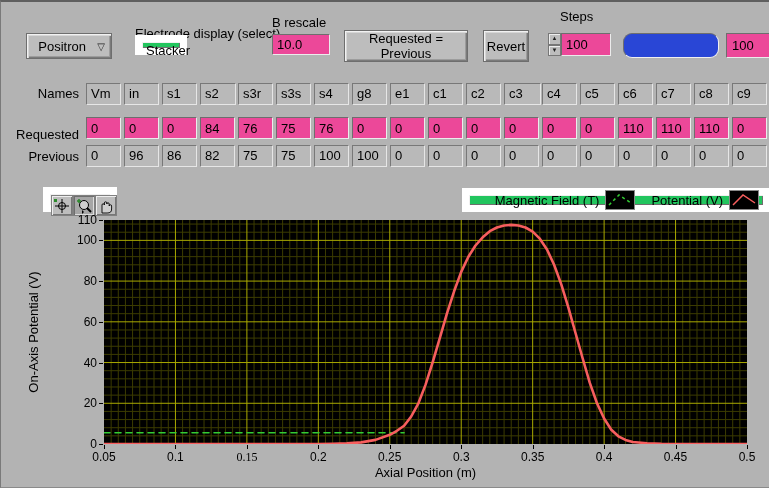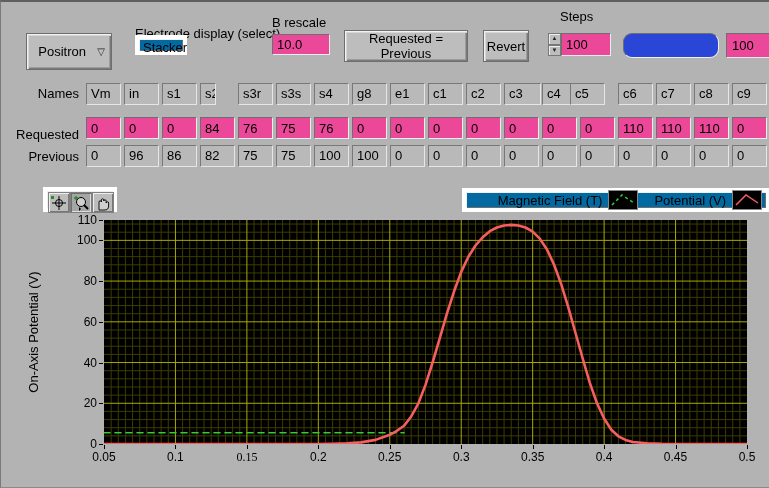--- a/index.html
+++ b/index.html
@@ -9,22 +9,22 @@
   #window {
     position:relative; width:769px; height:488px;
     background:#b3b3b3; overflow:hidden;
     border-top:2px solid #5f5f5f; border-left:1px solid #7a7a7a;
     border-bottom:1px solid #8a8a8a;
   }
   .abs { position:absolute; }
 
   
   .raised {
-    background:#0369a1;
-    border:4px solid #ffffff;
+    background:#22c55e;
+    border:7px solid #ffffff;
     box-shadow: inset 1px 1px 0 #f0f0f0, inset -1px -1px 0 #6e6e6e;
   }
   .button {
     background:#bdbdbd;
     border:1px solid #6e6e6e;
     box-shadow: inset 1px 1px 0 #f2f2f2, inset 2px 2px 0 #d6d6d6,
                 inset -1px -1px 0 #7a7a7a, inset -2px -2px 0 #9c9c9c;
     display:flex; align-items:center; justify-content:center;
     cursor:pointer; font-size:13px;
   }
@@ -33,21 +33,21 @@
     border:1px solid; border-color:#6e6e6e #ececec #ececec #6e6e6e;
   }
   .sunken-gray {
     background:#b9b9b9;
     border:1px solid; border-color:#787878 #e6e6e6 #e6e6e6 #787878;
   }
 
   .label { position:absolute; white-space:nowrap; }
 
   
-  #particle-selector { left:25px; top:31px; width:86px; height:37px; display:flex; align-items:center; }
+  #particle-selector { left:25px; top:31px; width:86px; height:26px; display:flex; align-items:center; }
   #particle-selector .txt { flex:1; text-align:center; }
   #particle-selector .arrow { font-size:10px; margin-right:6px; color:#222; }
 
   #stacker-display { left:134px; top:33px; width:52px; height:20px; text-align:left;
     padding-left:4px; line-height:18px; }
   #brescale-input { left:271px; top:32px; width:58px; height:21px; }
   #req-prev-button { left:343px; top:28px; width:124px; height:32px; }
   #revert-button { left:482px; top:28px; width:46px; height:32px; }
 
   .num-input { font-family:"Liberation Sans", sans-serif; font-size:13px;
@@ -132,31 +132,31 @@
   <div id="progress-display" class="abs sunken-white">100</div>
 
   <div class="row-label" style="left:0; top:84px;">Names</div>
   <div class="row-label" style="left:0; top:125px;">Requested</div>
   <div class="row-label" style="left:0; top:147px;padding-left:20px;">Previous</div>
 
   <div id="names-row" class="cell-row" style="top:81px;">
       <div class="cell sunken-gray" style="left: 0px; width: 35px;">Vm</div>
       <div class="cell sunken-gray" style="left: 38px; width: 35px;">in</div>
       <div class="cell sunken-gray" style="left: 76px; width: 35px;">s1</div>
-      <div class="cell sunken-gray" style="left: 114px; width: 16px;">s2</div>
+      <div class="cell sunken-gray" style="left: 114px; width: 36px;">s2</div>
       <div class="cell sunken-gray" style="left: 152px; width: 35px;">s3r</div>
       <div class="cell sunken-gray" style="left: 190px; width: 35px;">s3s</div>
       <div class="cell sunken-gray" style="left: 228px; width: 35px;">s4</div>
       <div class="cell sunken-gray" style="left: 266px; width: 35px;">g8</div>
       <div class="cell sunken-gray" style="left: 304px; width: 35px;">e1</div>
       <div class="cell sunken-gray" style="left: 342px; width: 35px;">c1</div>
       <div class="cell sunken-gray" style="left: 380px; width: 35px;">c2</div>
       <div class="cell sunken-gray" style="left: 418px; width: 37px;">c3</div>
       <div class="cell sunken-gray" style="left: 456px; width: 35px;">c4</div>
-      <div class="cell sunken-gray" style="left: 484px; width: 35px;">c5</div>
+      <div class="cell sunken-gray" style="left: 494px; width: 35px;">c5</div>
       <div class="cell sunken-gray" style="left: 532px; width: 35px;">c6</div>
       <div class="cell sunken-gray" style="left: 570px; width: 35px;">c7</div>
       <div class="cell sunken-gray" style="left: 608px; width: 35px;">c8</div>
       <div class="cell sunken-gray" style="left: 646px; width: 35px;">c9</div>
     </div>
   <div id="requested-row" class="cell-row" style="top:115px;">
       <input type="text" class="cell sunken-white num-input" value="0" style="left: 0px; width: 35px;">
       <input type="text" class="cell sunken-white num-input" value="0" style="left: 38px; width: 35px;">
       <input type="text" class="cell sunken-white num-input" value="0" style="left: 76px; width: 35px;">
       <input type="text" class="cell sunken-white num-input" value="84" style="left: 114px; width: 35px;">
@@ -388,14 +388,17 @@
       <div class="xtick-mark abs" style="left: 531.667px; top: 443px;"></div>
       <div class="xtick-label abs" style="left: 583.111px; top: 448px;">0.4</div>
       <div class="xtick-mark abs" style="left: 603.111px; top: 443px;"></div>
       <div class="xtick-label abs" style="left: 654.556px; top: 448px;">0.45</div>
       <div class="xtick-mark abs" style="left: 674.556px; top: 443px;"></div>
       <div class="xtick-label abs" style="left: 726px; top: 448px;">0.5</div>
       <div class="xtick-mark abs" style="left: 746px; top: 443px;"></div>
     </div>
 
   <div class="abs" id="y-axis-title">On-Axis Potential (V)</div>
+  <div class="abs" id="x-axis-title">
+    <span>Axial Position (m)</span>
+  </div>
 
 </div>
 
 </body></html>

